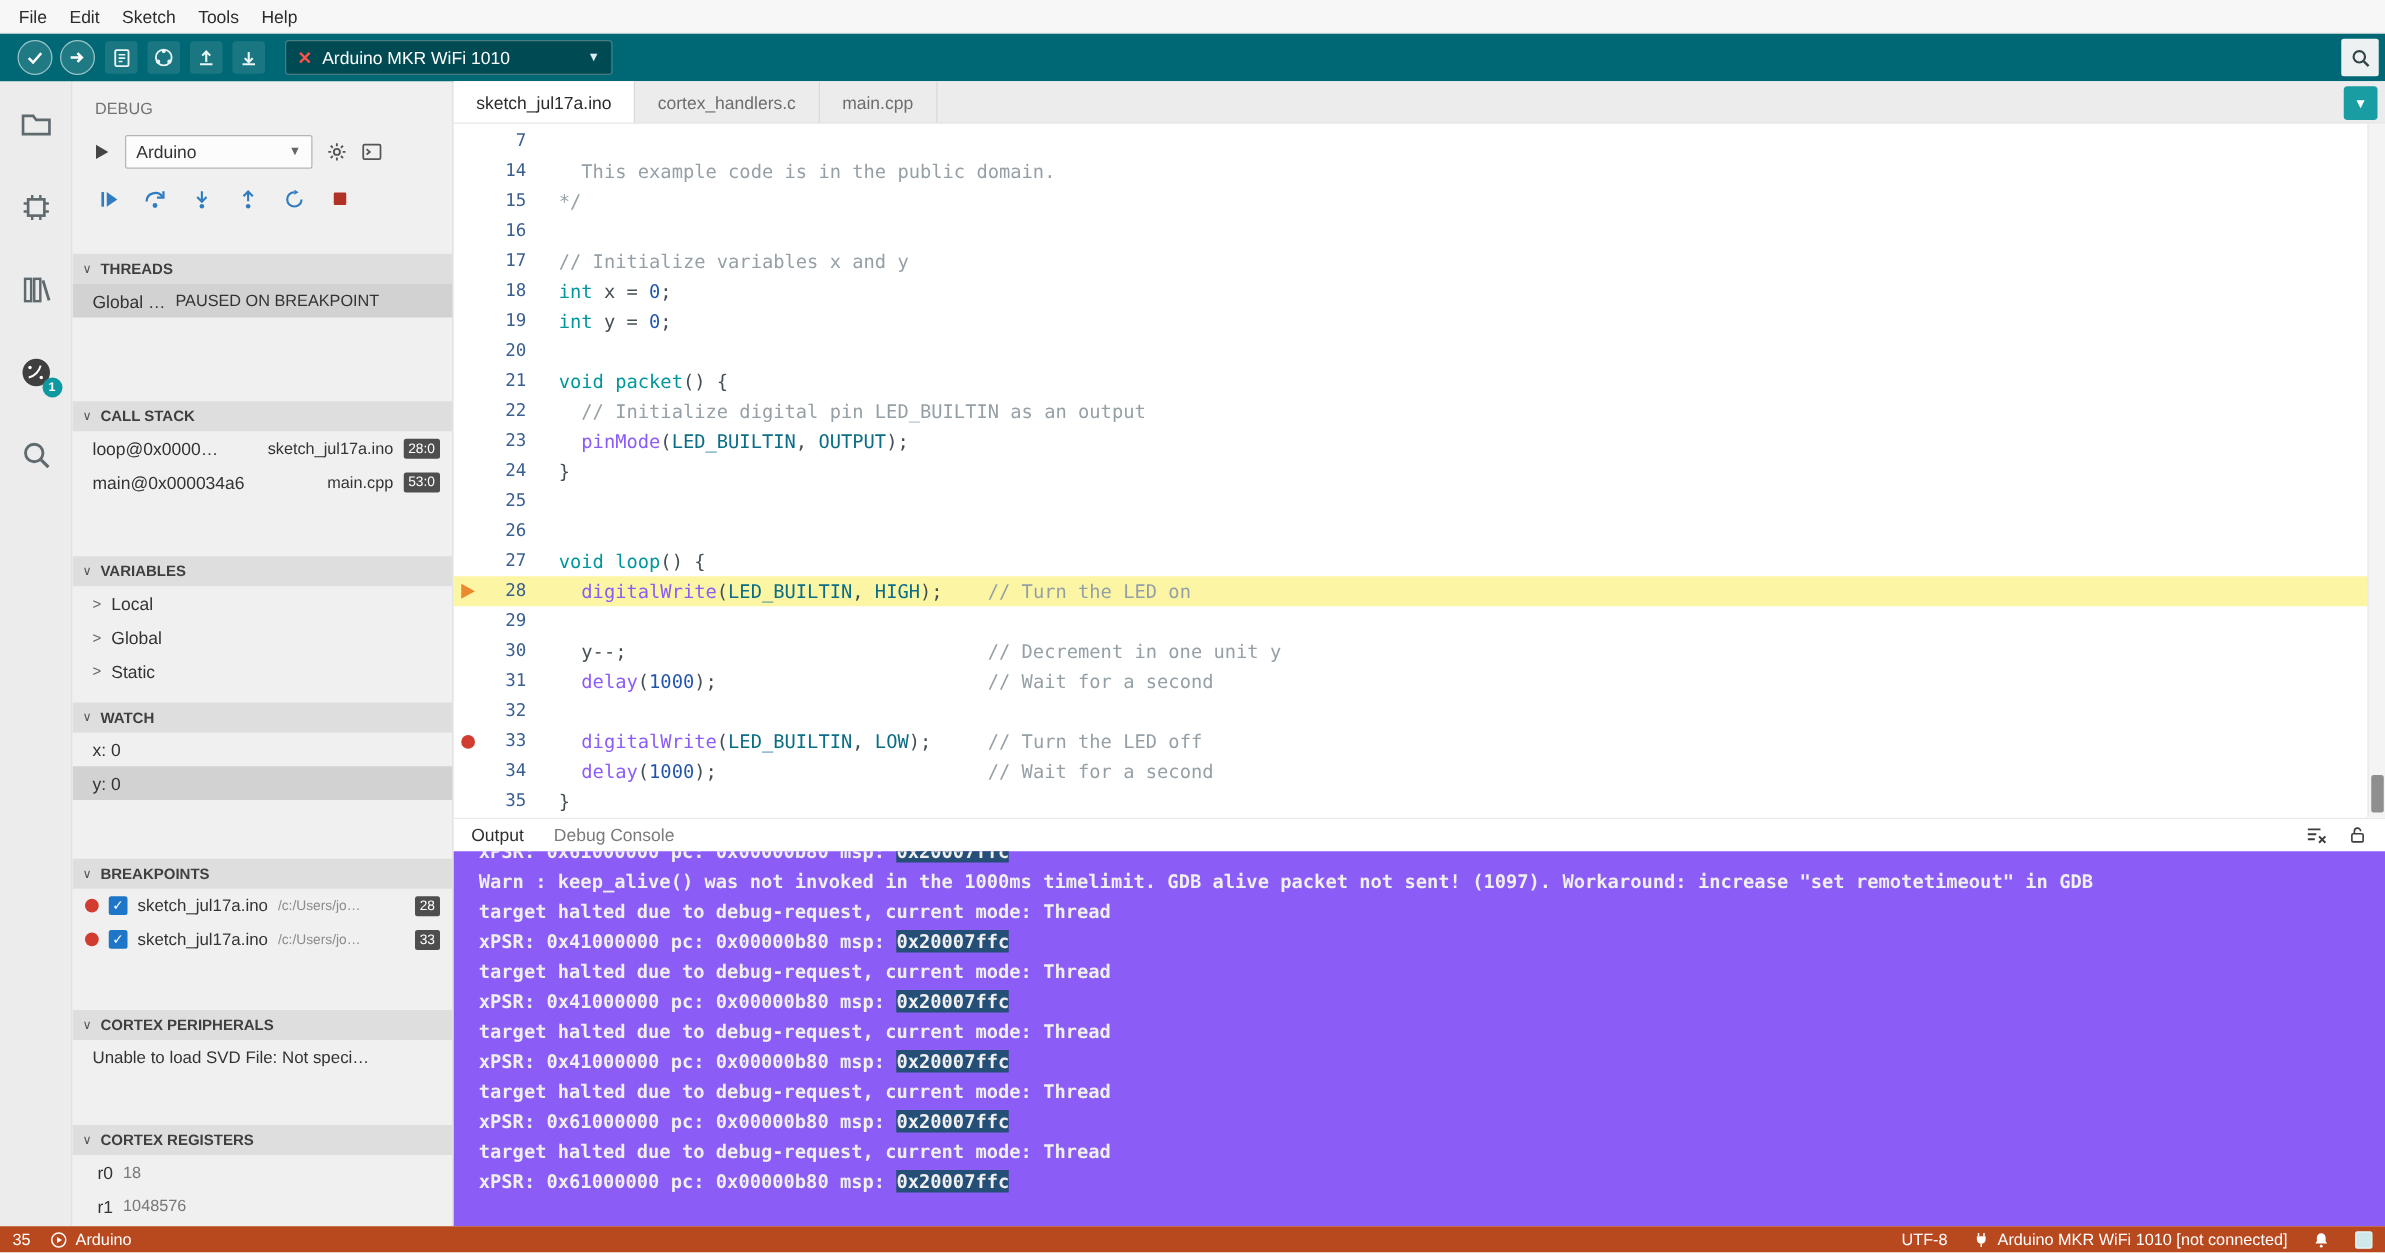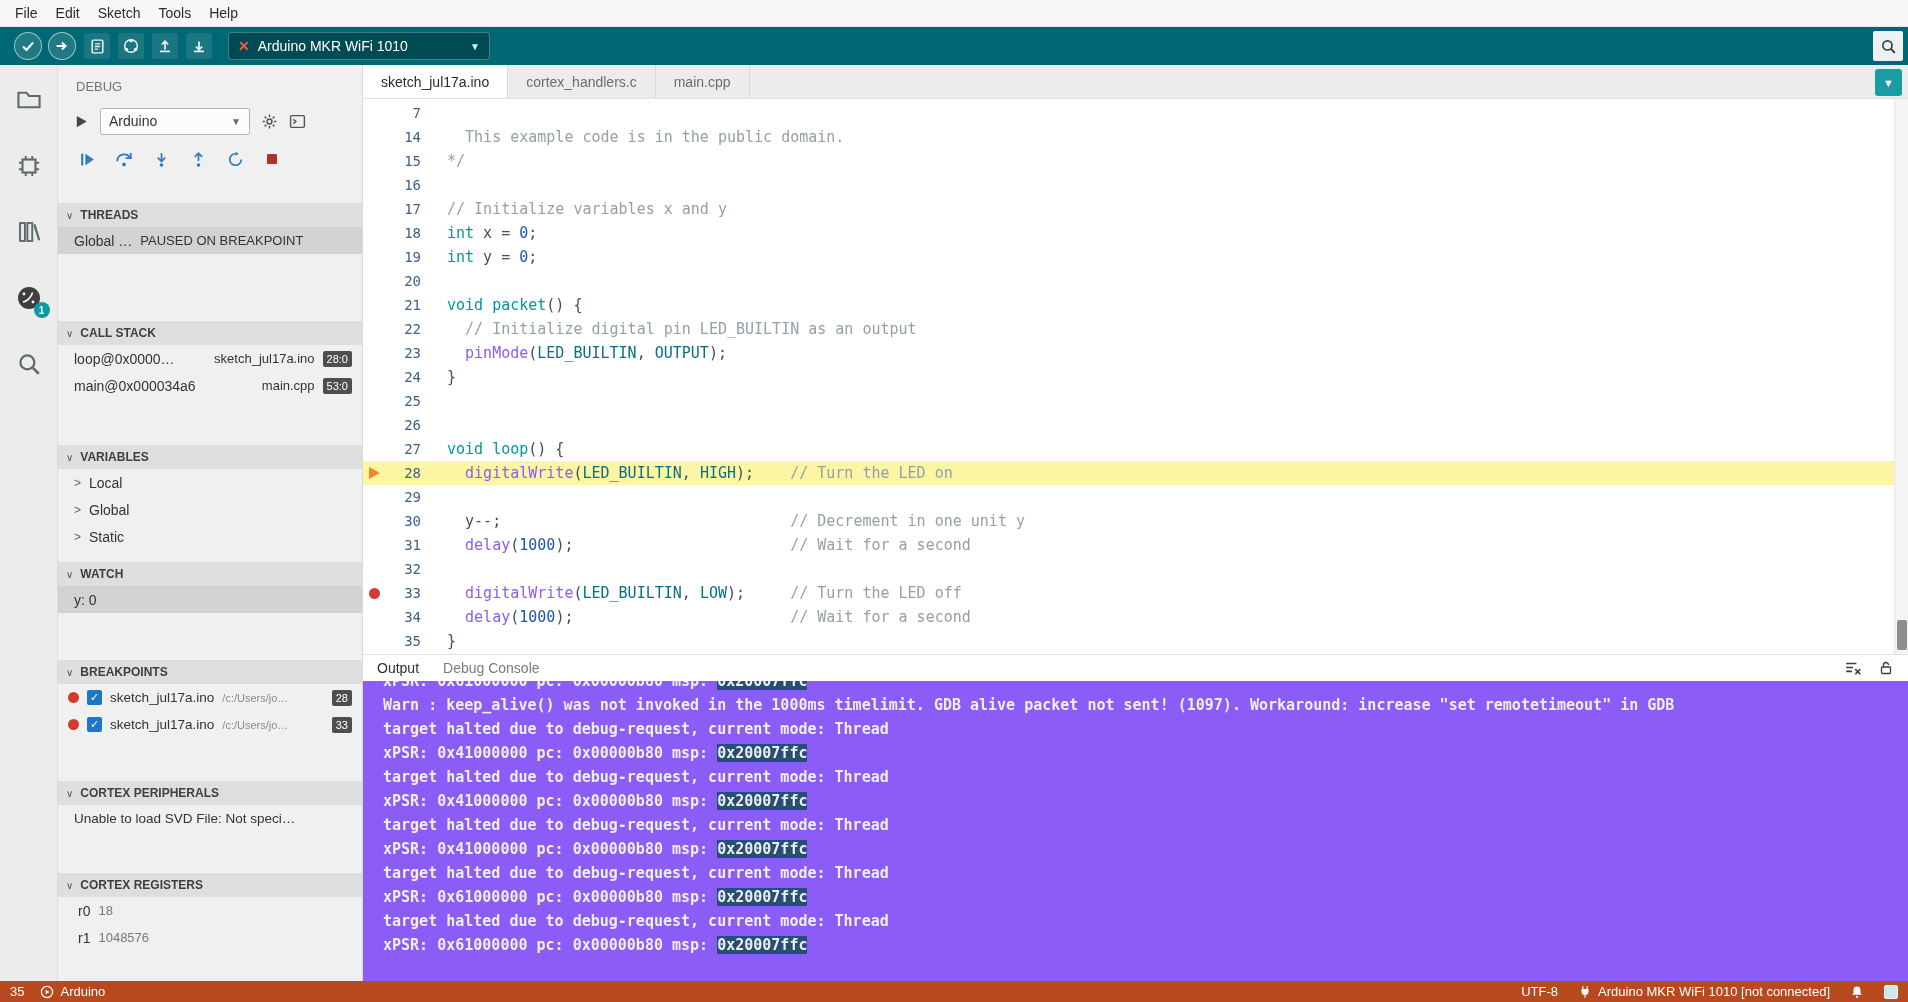--- a/index.html
+++ b/index.html
@@ -298,20 +298,23 @@
         <div class="sb-row">
             <span class="var-chev">&gt;</span>
             <span>Static</span>
           </div>
       </div>
 
       <div class="section sec-watch">
         <div class="sec-header">
             <span class="sec-chev">∨</span>
             <span>WATCH</span>
+          </div>
+        <div class="sb-row">
+            <span>x: 0</span>
           </div>
         <div class="sb-row sel">
             <span>y: 0</span>
           </div>
       </div>
 
       <div class="section sec-breakpoints">
         <div class="sec-header">
             <span class="sec-chev">∨</span>
             <span>BREAKPOINTS</span>

